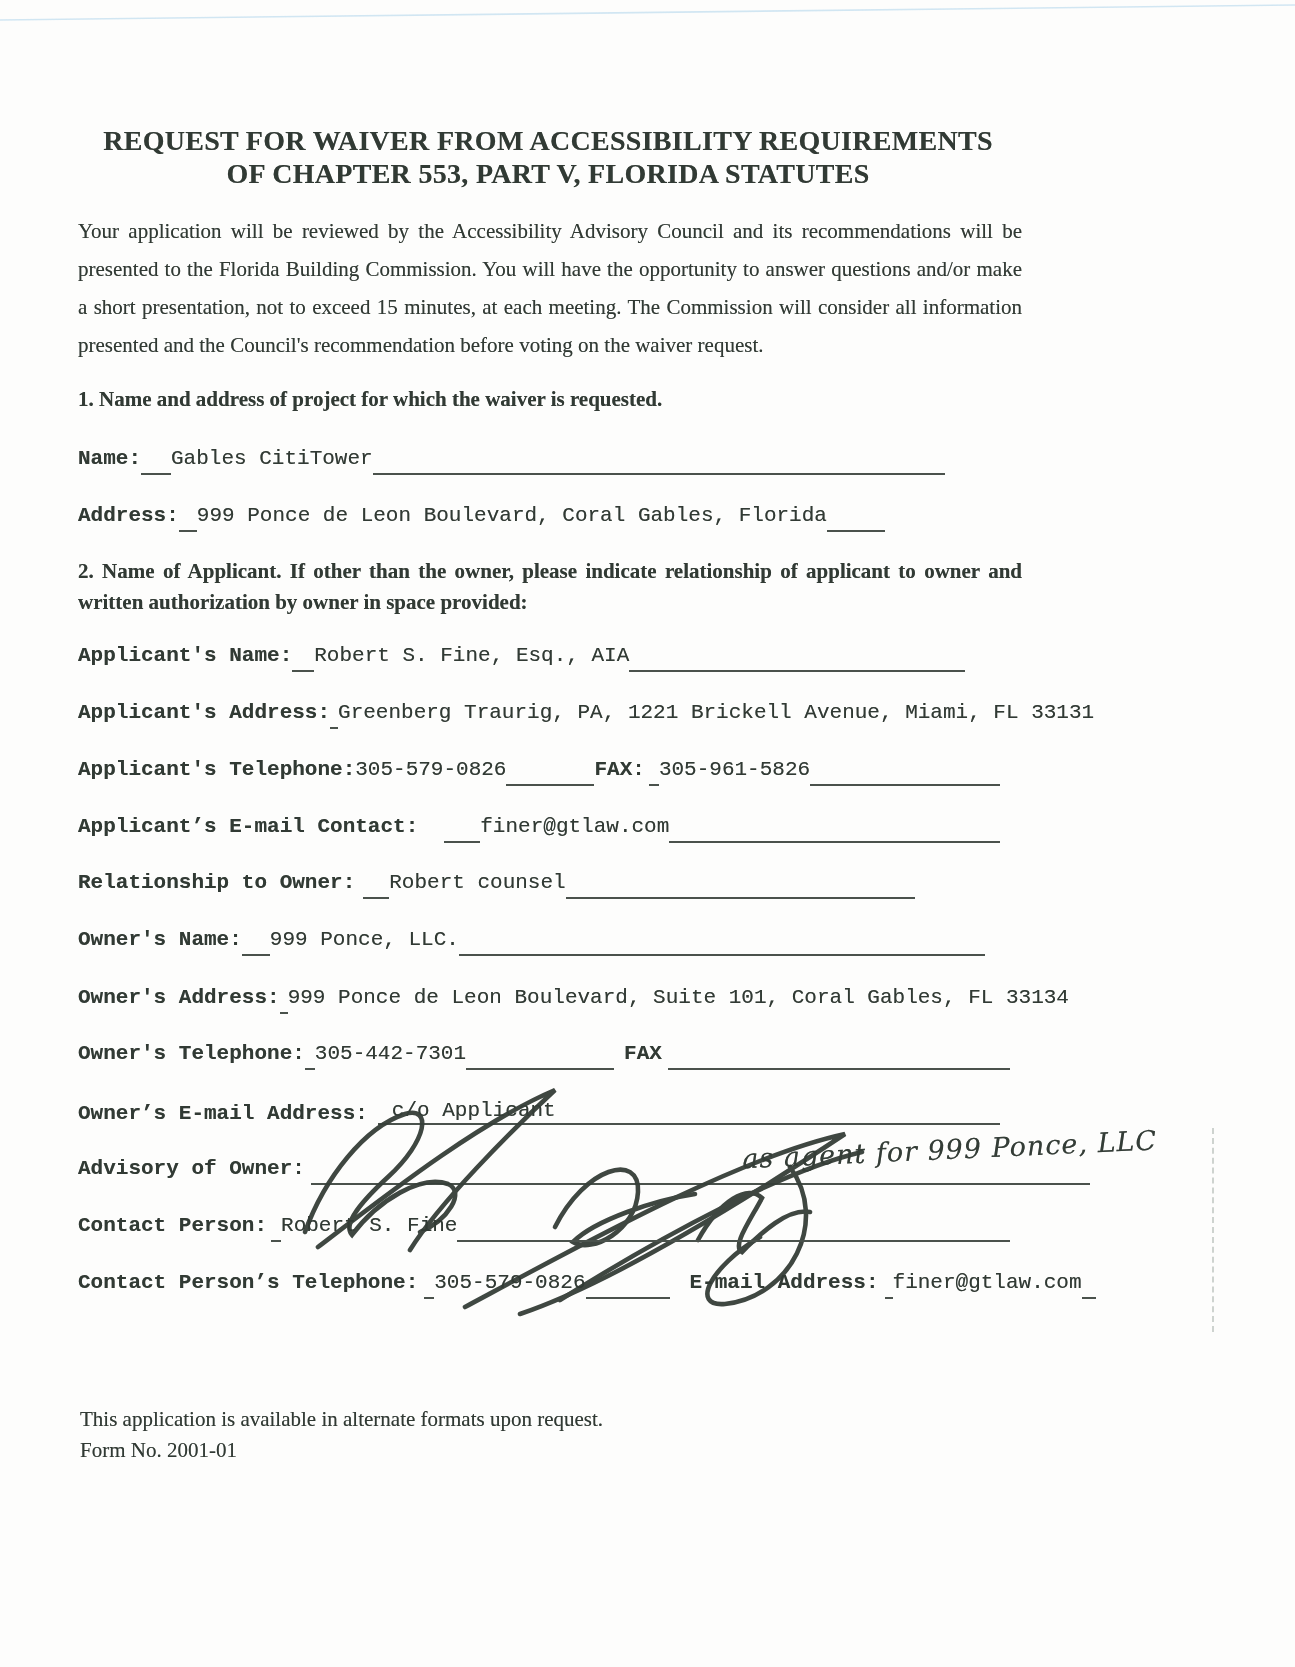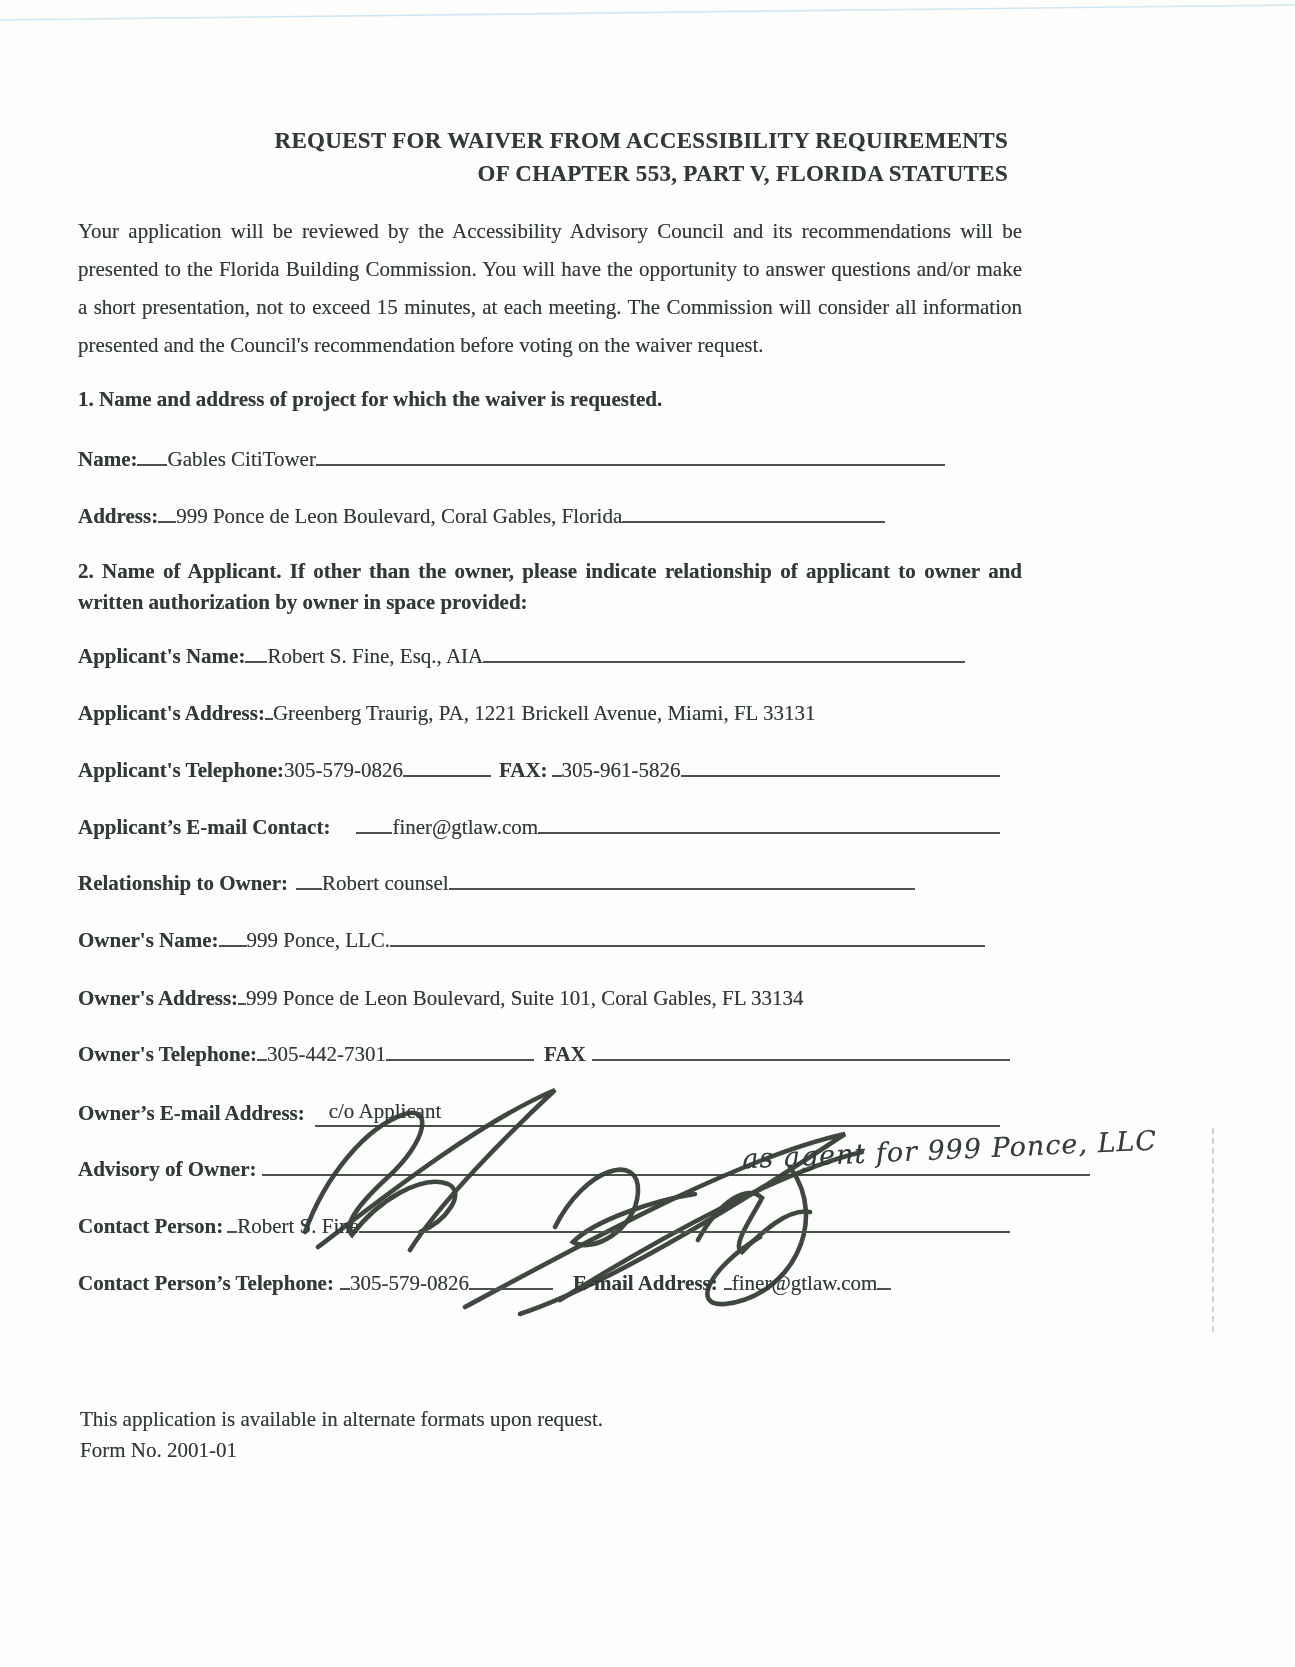--- a/index.html
+++ b/index.html
@@ -7,36 +7,36 @@
     position:relative;
     width:1295px;height:1667px;
     margin:0 auto;
     background:#fdfdfc;
     overflow:hidden;
     font-family:"Liberation Serif","DejaVu Serif",serif;
     color:#313a34;
     text-shadow:0 0 .6px rgba(46,54,48,.5);
   }
   .title{
-    position:absolute;left:64px;top:124px;width:944px;
-    text-align:right;font-weight:bold;font-size:23px;line-height:33px;
+    position:absolute;left:76px;top:124px;width:944px;
+    text-align:center;font-weight:bold;font-size:28px;line-height:33px;
     letter-spacing:.3px;
   }
   .intro{
     position:absolute;left:78px;top:212px;width:944px;
     font-size:21px;line-height:38px;text-align:justify;
   }
   .sheading{
     position:absolute;left:78px;width:944px;
     font-weight:bold;font-size:21px;line-height:31px;text-align:justify;
   }
   .row{
     position:absolute;left:78px;
-    display:flex;align-items:center;
-    font-size:21px;white-space:pre;
+    display:flex;align-items:flex-end;
+    font-size:21px;white-space:pre;font-family:Liberation Mono, monospace;
   }
   .lbl{font-weight:bold;}
   .val{font-weight:normal;}
   .u{
     display:inline-block;height:0;border-bottom:2px solid #4a524c;
     position:relative;top:5px;flex:0 0 auto;
   }
   .u.fill{flex:1 1 auto;min-width:24px;}
   .online{
     flex:1 1 auto;border-bottom:2px solid #4a524c;padding-bottom:1px;
@@ -87,21 +87,21 @@
 
   <div class="row" style="top:644px;width:887px">
     <span class="lbl">Applicant's Name:</span><span class="u" style="width:22px"></span><span class="val">Robert S. Fine, Esq., AIA</span><span class="u fill"></span>
   </div>
 
   <div class="row" style="top:701px">
     <span class="lbl">Applicant's Address:</span><span class="u" style="width:8px"></span><span class="val">Greenberg Traurig, PA, 1221 Brickell Avenue, Miami, FL 33131</span>
   </div>
 
   <div class="row" style="top:758px;width:922px">
-    <span class="lbl">Applicant's Telephone:</span><span class="val">305-579-0826</span><span class="u" style="width:88px"></span><span class="lbl" style="margin-left:8px">FAX:</span><span class="u" style="width:10px;margin-left:4px"></span><span class="val">305-961-5826</span><span class="u fill"></span>
+    <span class="lbl">Applicant's Telephone:</span><span class="val">305-579-0826</span><span class="u" style="width:88px"></span><span class="lbl" style="">FAX:</span><span class="u" style="width:10px;margin-left:4px"></span><span class="val">305-961-5826</span><span class="u fill"></span>
   </div>
 
   <div class="row" style="top:815px;width:922px">
     <span class="lbl">Applicant’s E-mail Contact:</span><span class="u" style="width:36px;margin-left:26px"></span><span class="val">finer@gtlaw.com</span><span class="u fill"></span>
   </div>
 
   <div class="row" style="top:871px;width:837px">
     <span class="lbl">Relationship to Owner:</span><span class="u" style="width:26px;margin-left:8px"></span><span class="val">Robert counsel</span><span class="u fill"></span>
   </div>
 

